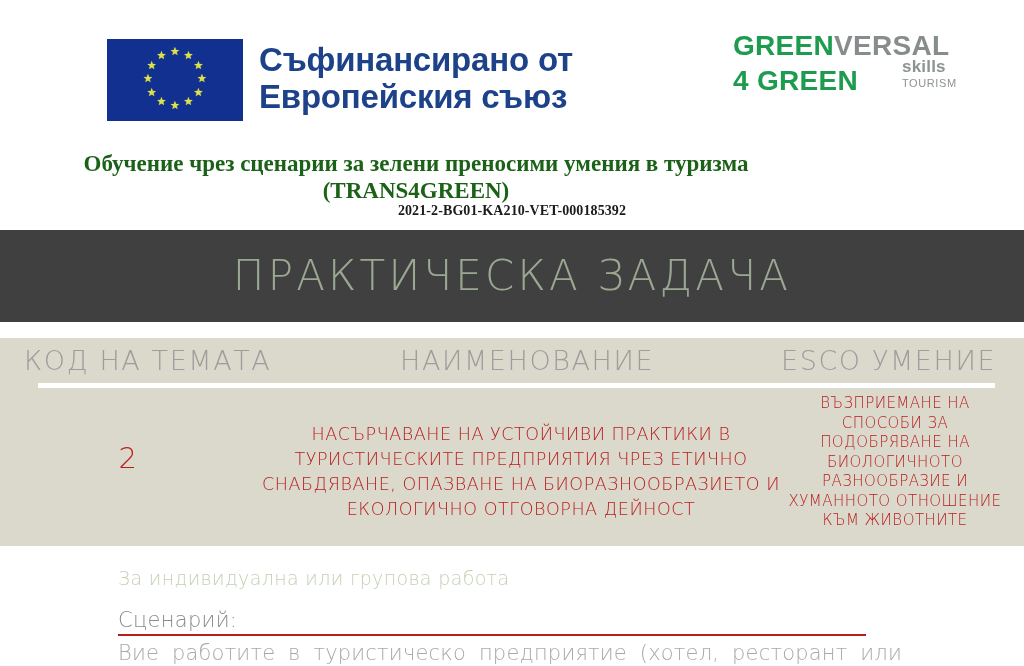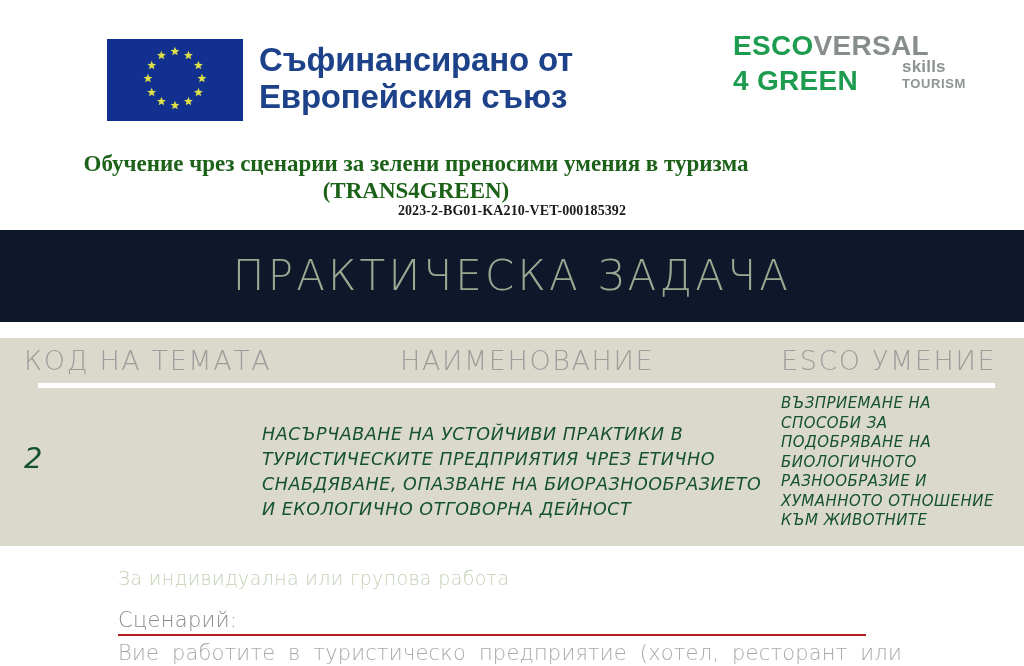--- a/index.html
+++ b/index.html
@@ -92,22 +92,22 @@
     text-align: left;
   }
   #t4g-skills {
     font-size: 17px;
     font-weight: bold;
     color: #8e9393;
     letter-spacing: 0.2px;
     line-height: 17px;
   }
   #t4g-tourism {
-    font-size: 13px;
-    font-weight: bold;
+    font-size: 11px;
+    font-weight: normal;
     color: #8e9393;
     letter-spacing: 0.6px;
     line-height: 15px;
     margin-top: 1px;
   }
 
   
   #project-title {
     position: absolute;
     left: 0; top: 150px;
@@ -129,21 +129,21 @@
     font-size: 14px;
     color: #1b1b1b;
     letter-spacing: 0.1px;
   }
 
   
   #green-band {
     position: absolute;
     left: 0; top: 230px;
     width: 1024px; height: 92px;
-    background: #0f172a;
+    background: #404040;
   }
   #banner-title {
     position: absolute;
     left: 0; top: 22px;
     width: 1024px;
     text-align: center;
     font-family: "DejaVu Sans", sans-serif;
     font-weight: 300;
     font-size: 42px;
     line-height: 48px;
@@ -184,22 +184,22 @@
     left: 38px; top: 45px;
     width: 957px; height: 5px;
     background: #ffffff;
   }
 
   
   .cell {
     position: absolute;
     font-family: "DejaVu Sans", sans-serif;
     font-weight: 300;
-    color: #14532d;
-    font-style: italic;
+    color: #b91c1c;
+    text-align: center;
   }
   #cell-code {
     left: 24px; top: 104px;
     width: 208px;
     font-size: 29px;
     line-height: 32px;
     letter-spacing: 0.5px;
   }
   #cell-name {
     left: 262px; top: 84px;
@@ -314,38 +314,38 @@
         </div>
       </div>
     <div id="eu-text">
       <div>Съфинансирано от</div>
       <div>Европейския съюз</div>
     </div>
   </div>
 
   <div id="t4g-logo">
     <div id="t4g-line1">
-      <span class="t4g-green">ESCO</span><span class="t4g-gray">VERSAL</span>
+      <span class="t4g-green">GREEN</span><span class="t4g-gray">VERSAL</span>
     </div>
     <div id="t4g-line2">
       <span class="t4g-green">4 GREEN</span>
     </div>
     <div id="t4g-sub">
       <div id="t4g-skills">skills</div>
       <div id="t4g-tourism">TOURISM</div>
     </div>
   </div>
 
 </div>
 
 <div id="project-title">
   <div>Обучение чрез сценарии за зелени преносими умения в туризма</div>
   <div>(TRANS4GREEN)</div>
 </div>
-<div id="project-code">2023-2-BG01-KA210-VET-000185392</div>
+<div id="project-code">2021-2-BG01-KA210-VET-000185392</div>
 
 <div id="green-band">
   <div id="banner-title">ПРАКТИЧЕСКА ЗАДАЧА</div>
 </div>
 
 <div id="table-band">
 
   <div id="header-row">
     <div class="col-head" id="head-code">КОД НА ТЕМАТА</div>
     <div class="col-head" id="head-name">НАИМЕНОВАНИЕ</div>

